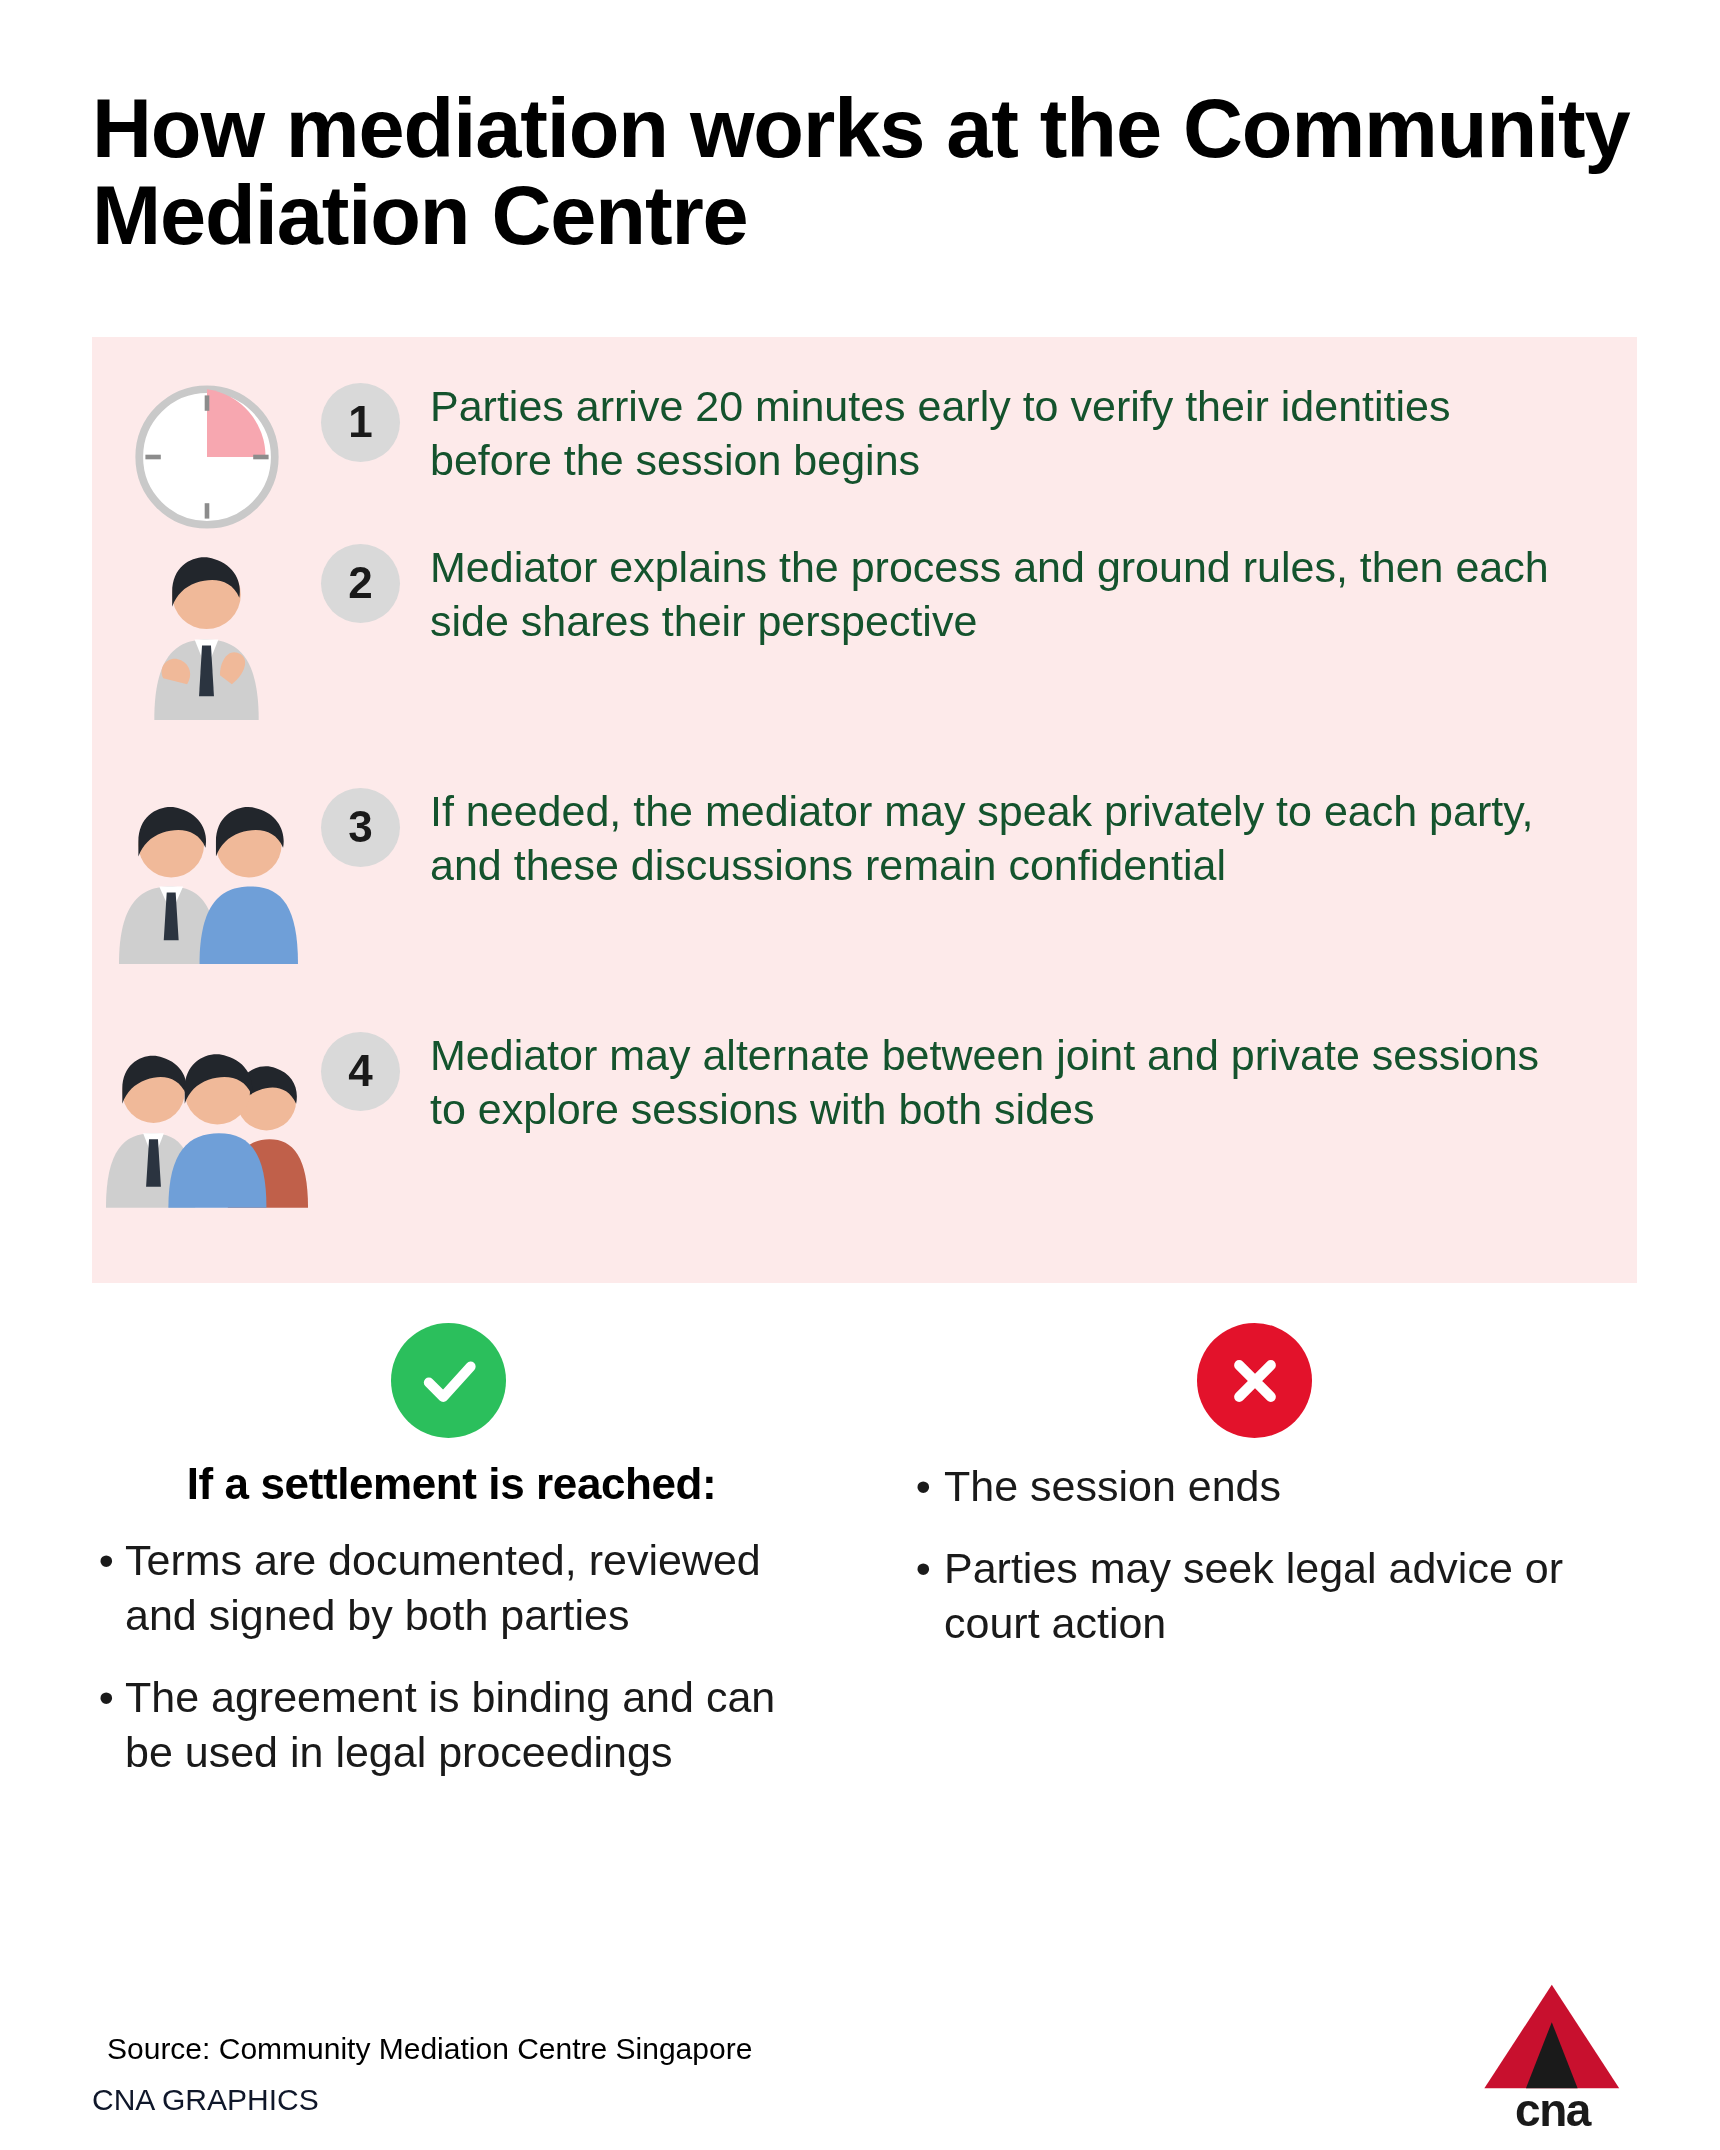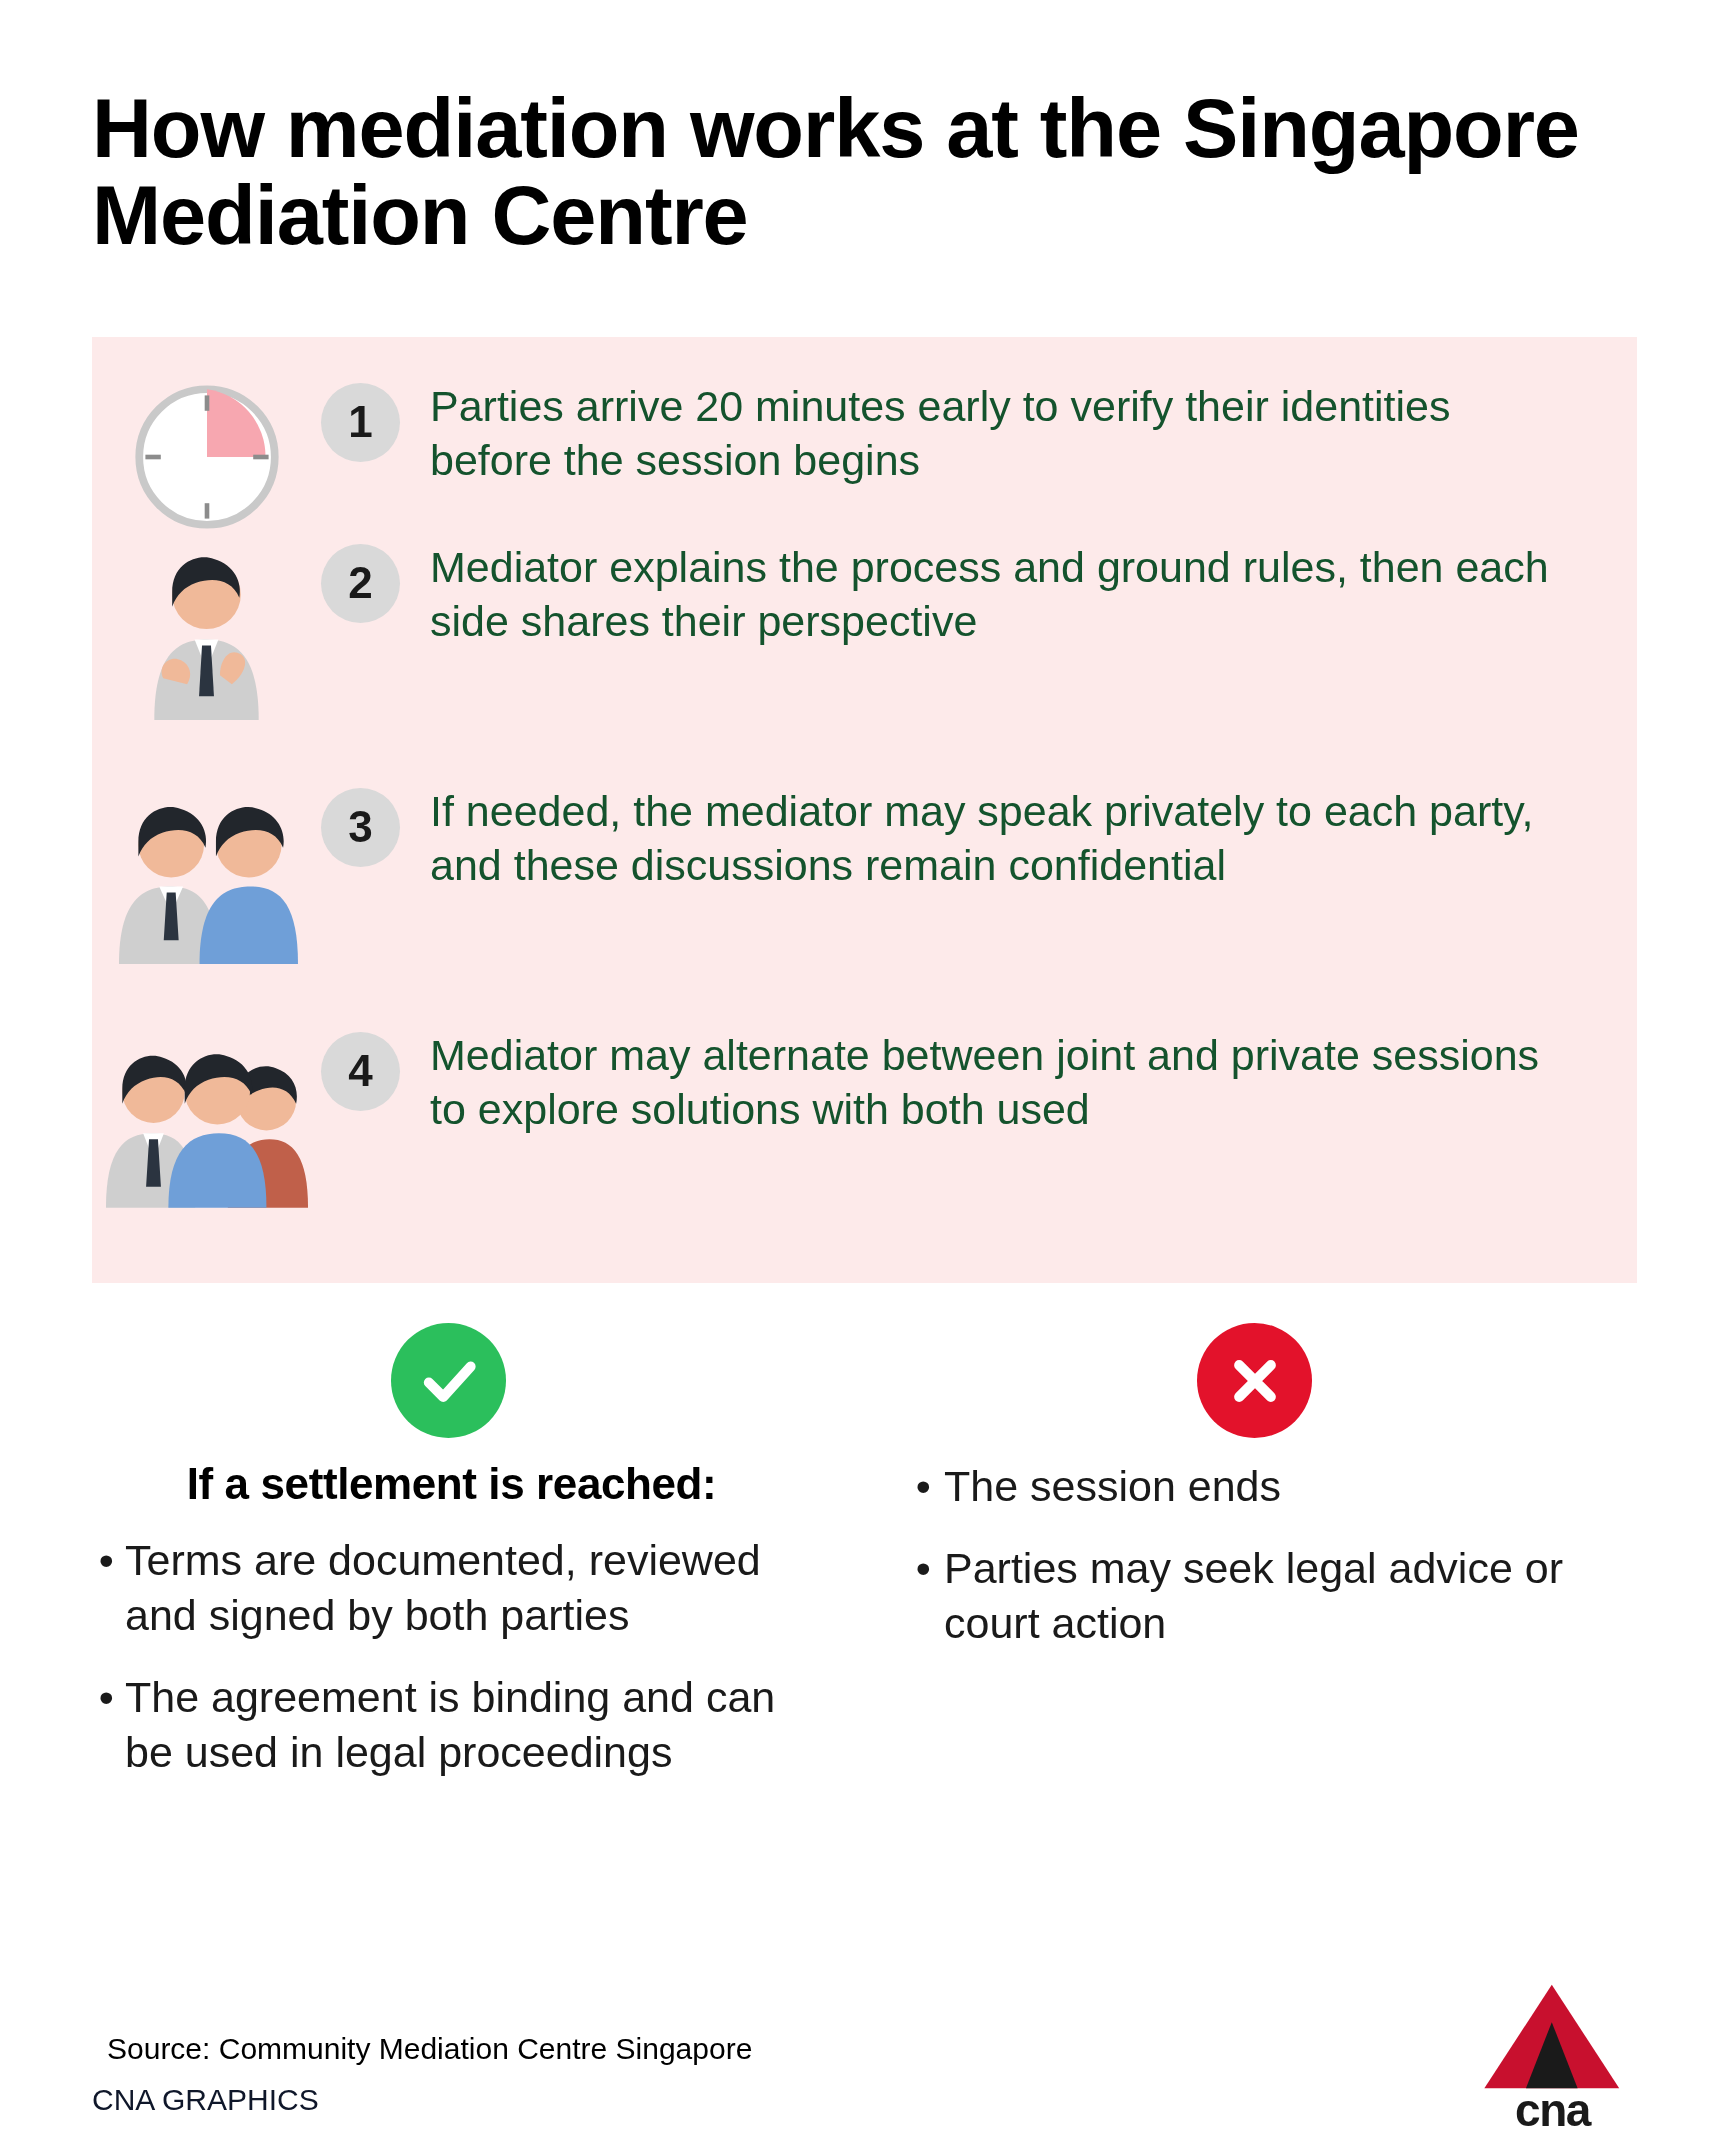--- a/index.html
+++ b/index.html
@@ -165,21 +165,21 @@
     font-weight: bold;
     letter-spacing: -1.4px;
     color: #1a1a1a;
   }
 </style>
 </head>
 <body>
 
 <div class="page">
 
-  <h1 class="title">How mediation works at the Singapore Mediation Centre</h1>
+  <h1 class="title">How mediation works at the Community Mediation Centre</h1>
 
   <div class="steps-panel">
 
     <div class="step-row" style="top:43px;">
       <div class="step-icon">
         <svg width="154" height="154" viewBox="0 0 100 100">
           <circle cx="50" cy="50" r="44" fill="#ffffff" stroke="#c9c9c9" stroke-width="5"></circle>
           <path d="M50 50 L50 6 A44 44 0 0 1 88 50 Z" fill="#f7a7b0"></path>
           <line x1="50" y1="10" x2="50" y2="20" stroke="#8c8c8c" stroke-width="3"></line>
           <line x1="90" y1="50" x2="80" y2="50" stroke="#8c8c8c" stroke-width="3"></line>
@@ -234,21 +234,21 @@
           <path d="M13 40 C13 21 30 15 40 19 C53 23 58 34 56 44 C51 32 40 30 29 34 C21 37 16 42 13 50 Z" fill="#22262c"></path>
           <path d="M84 120 C84 86 96 74 112 74 C128 74 138 86 138 120 Z" fill="#c0604a"></path>
           <circle cx="110" cy="48" r="20" fill="#f0b999"></circle>
           <path d="M90 46 C90 28 106 22 116 26 C128 30 132 40 130 50 C125 39 115 37 105 41 C97 44 93 49 90 56 Z" fill="#22262c"></path>
           <path d="M44 120 C44 82 58 70 78 70 C98 70 110 82 110 120 Z" fill="#6f9fd8"></path>
           <circle cx="77" cy="42" r="22" fill="#f0b999"></circle>
           <path d="M55 40 C55 20 73 14 83 18 C97 22 102 34 100 44 C95 32 83 30 71 34 C63 37 58 42 55 50 Z" fill="#22262c"></path>
         </svg>
       </div>
       <div class="step-num">4</div>
-      <div class="step-text">Mediator may alternate between joint and private sessions to explore solutions with both used</div>
+      <div class="step-text">Mediator may alternate between joint and private sessions to explore sessions with both sides</div>
     </div>
 
   </div>
 
   <div class="outcome-icon icon-check">
     <svg width="72" height="72" viewBox="0 0 100 100">
       <path d="M22 52 L42 72 L80 30" fill="none" stroke="#ffffff" stroke-width="14" stroke-linecap="round" stroke-linejoin="round"></path>
     </svg>
   </div>
   <div class="outcome-icon icon-cross">

